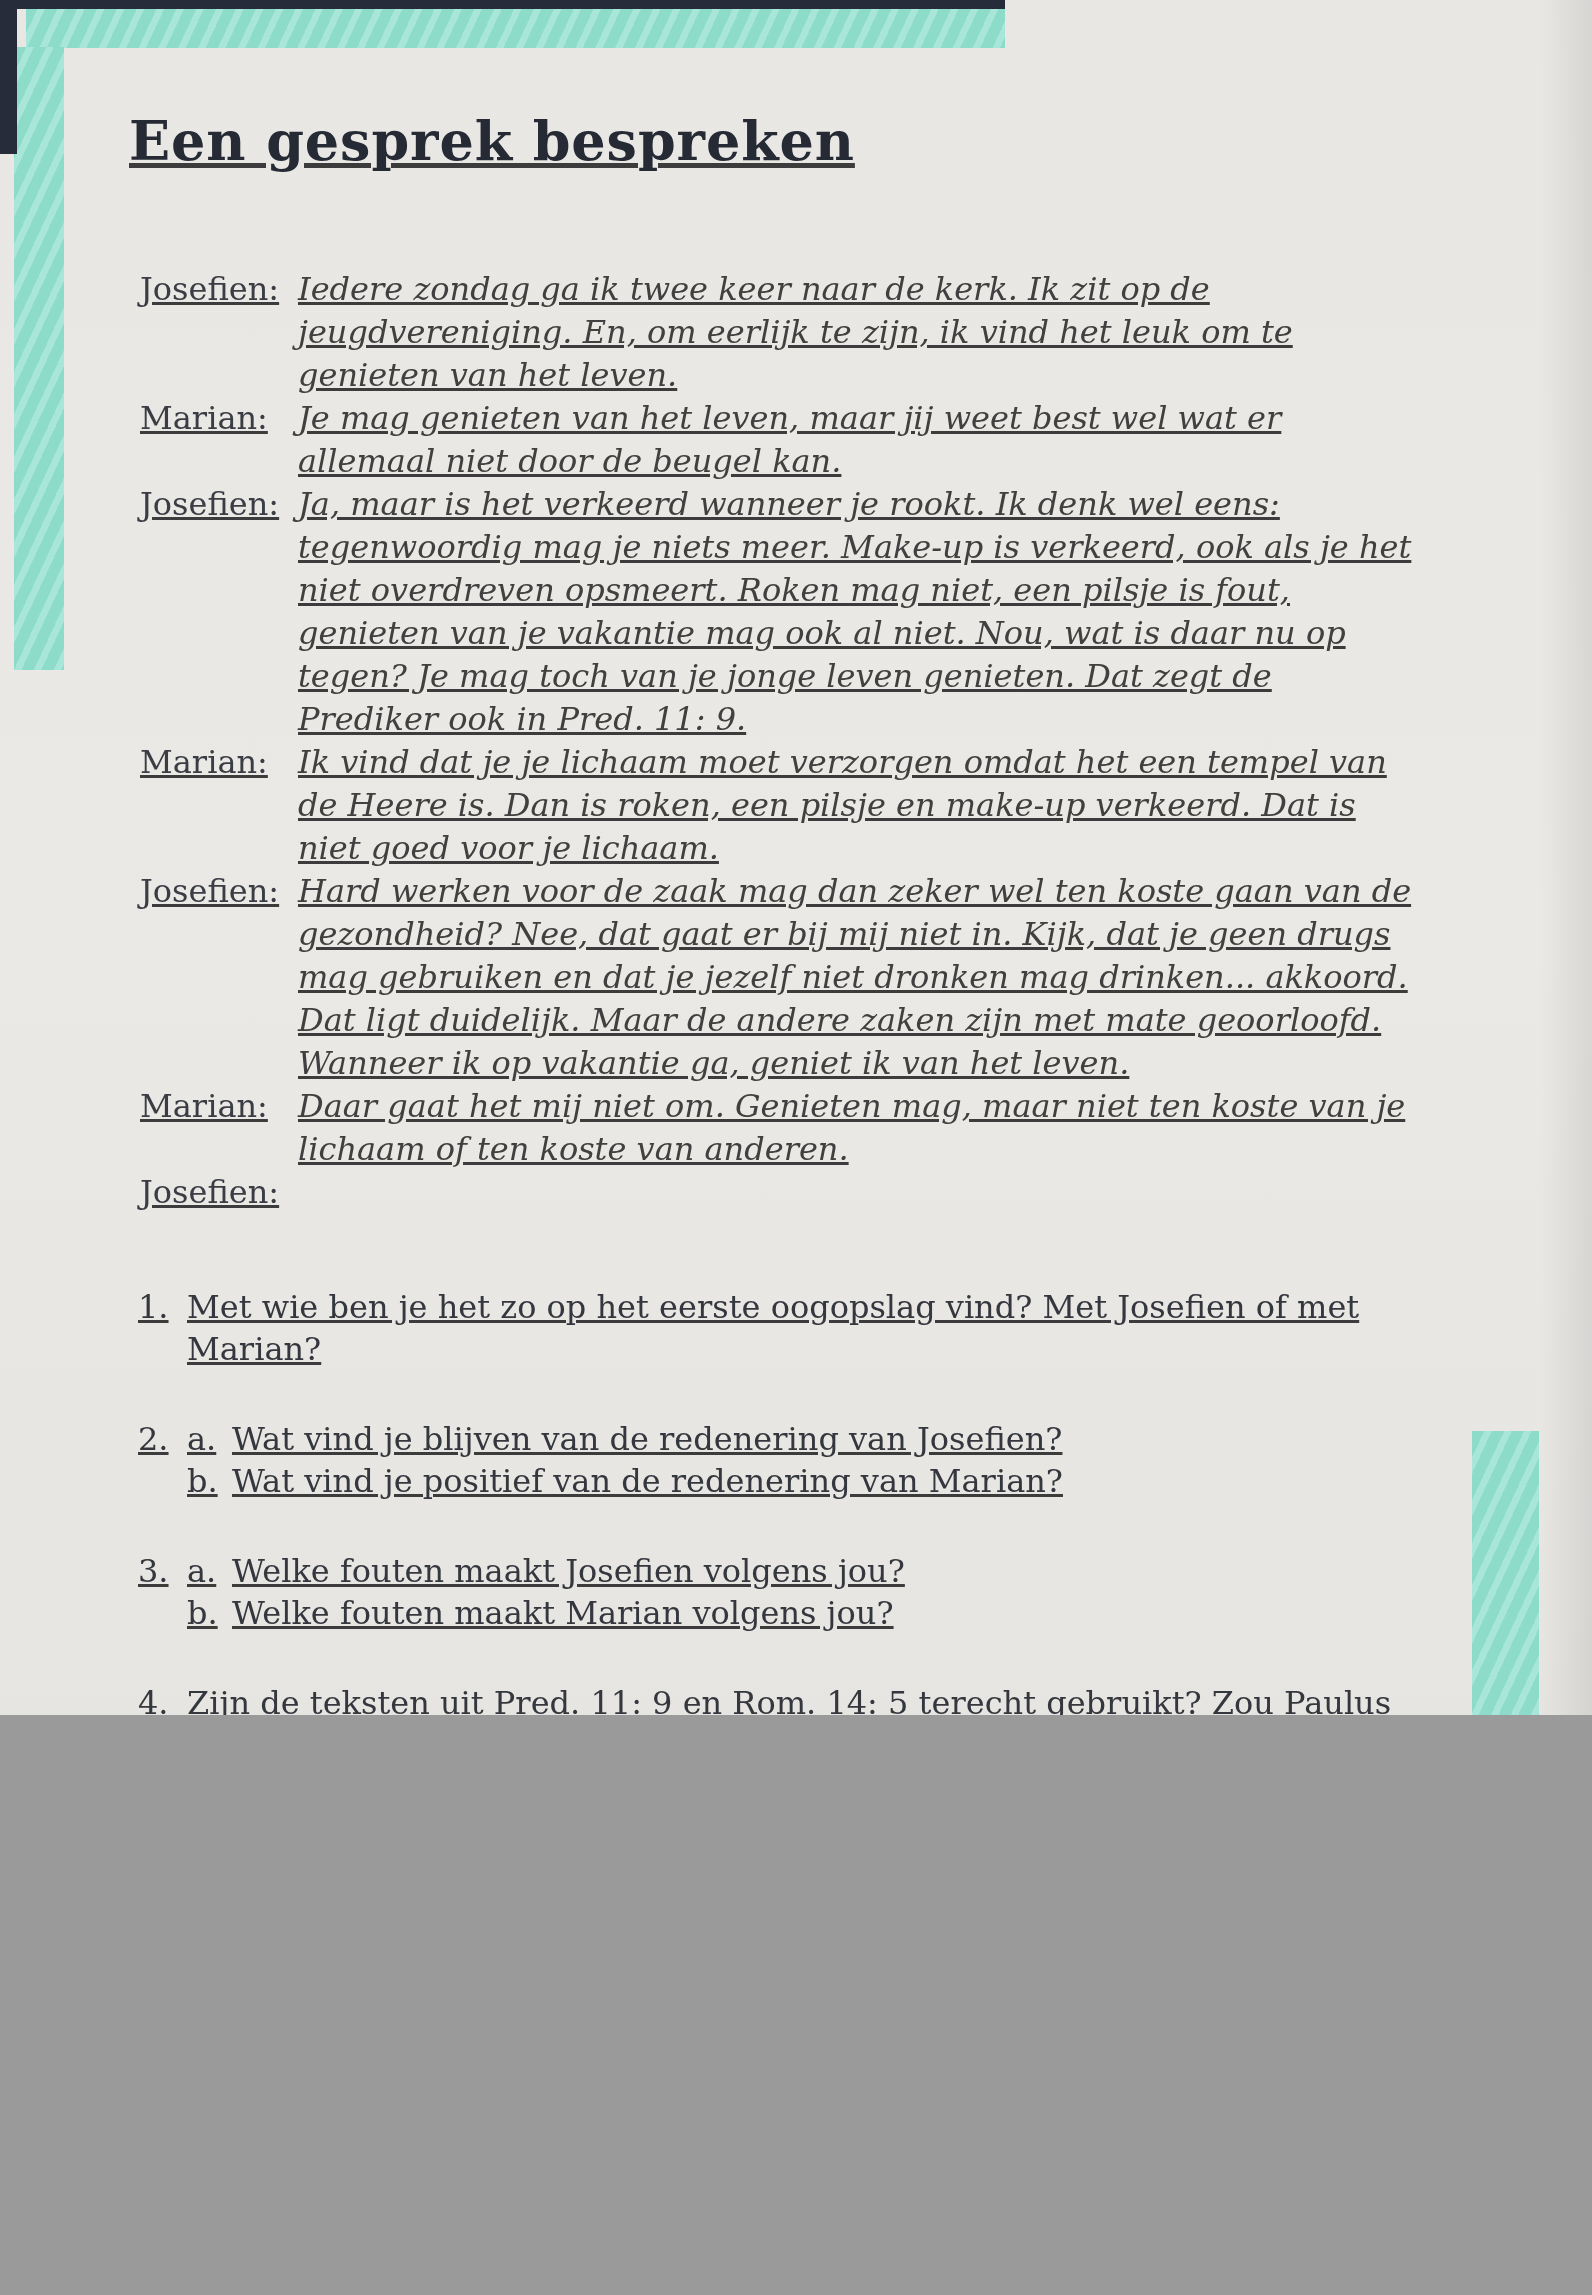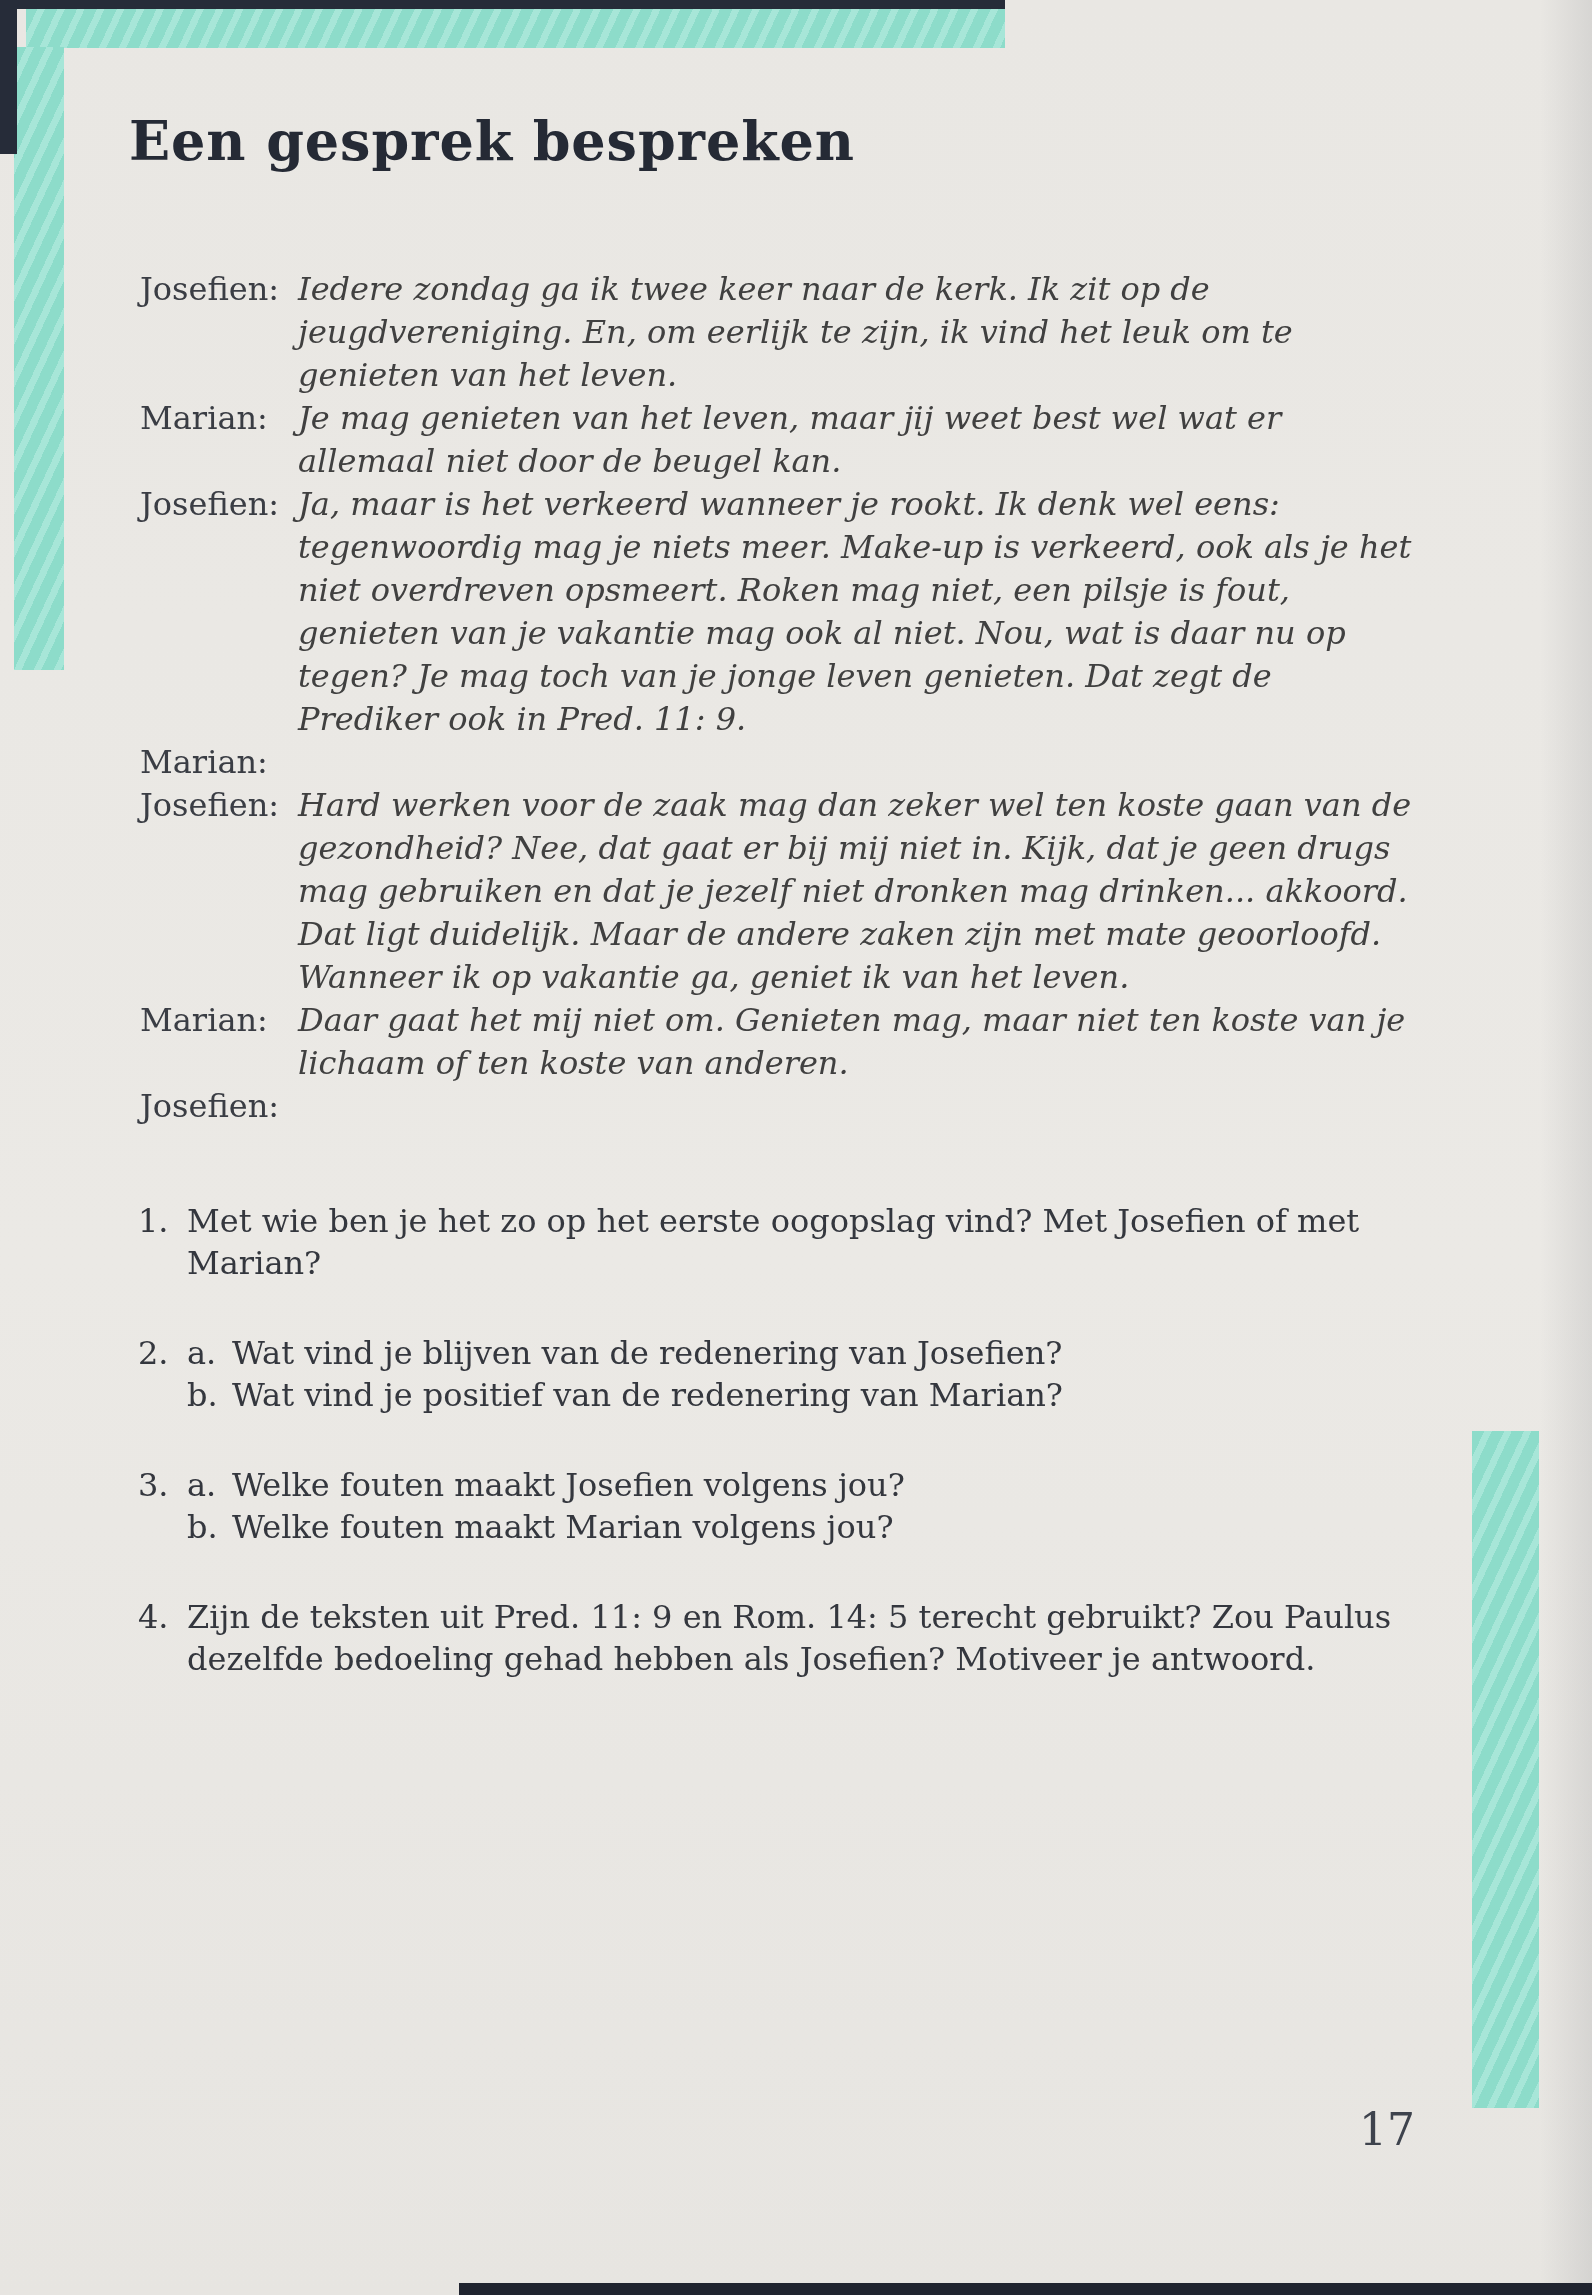--- a/index.html
+++ b/index.html
@@ -2,25 +2,26 @@
 <html style="font-size:14px"><head>
 <meta charset="utf-8">
 <style>
   * { margin: 0; padding: 0; box-sizing: border-box; }
   html, body { width: 1592px; }
   body { background: #9a9a9a; }
 
   .page {
     position: relative;
     width: 1592px;
-    height: 2295px;
+    height: 1715px;
     background: linear-gradient(180deg, #e9e7e3 0%, #ebe9e5 55%, #e7e5e1 100%);
     font-family: "DejaVu Serif", "Liberation Serif", serif;
     color: #3c3c3c;
     overflow: hidden;
+    text-decoration: underline;
   }
 
   
   .band {
     position: absolute;
     z-index: 1;
     background: repeating-linear-gradient(115deg,
       #8ddcca 0px, #8ddcca 11.2px,
       #a7e6d8 11.2px, #a7e6d8 18px);
   }
@@ -107,20 +108,21 @@
       <span class="utterance">Je mag genieten van het leven, maar jij weet best wel wat er allemaal niet door de beugel kan.</span>
     </div>
 
     <div class="turn">
       <span class="speaker">Josefien:</span>
       <span class="utterance">Ja, maar is het verkeerd wanneer je rookt. Ik denk wel eens: tegenwoordig mag je niets meer. Make-up is verkeerd, ook als je het niet overdreven opsmeert. Roken mag niet, een pilsje is fout, genieten van je vakantie mag ook al niet. Nou, wat is daar nu op tegen? Je mag toch van je jonge leven genieten. Dat zegt de Prediker ook in Pred. 11: 9.</span>
     </div>
 
     <div class="turn">
       <span class="speaker">Marian:</span>
+      <span class="utterance">Ik vind dat je je lichaam moet verzorgen omdat het een tempel van de Heere is. Dan is roken, een pilsje en make-up verkeerd. Dat is niet goed voor je lichaam.</span>
     </div>
 
     <div class="turn">
       <span class="speaker">Josefien:</span>
       <span class="utterance">Hard werken voor de zaak mag dan zeker wel ten koste gaan van de gezondheid? Nee, dat gaat er bij mij niet in. Kijk, dat je geen drugs mag gebruiken en dat je jezelf niet dronken mag drinken... akkoord. Dat ligt duidelijk. Maar de andere zaken zijn met mate geoorloofd. Wanneer ik op vakantie ga, geniet ik van het leven.</span>
     </div>
 
 
     <div class="turn">
       <span class="speaker">Marian:</span>

